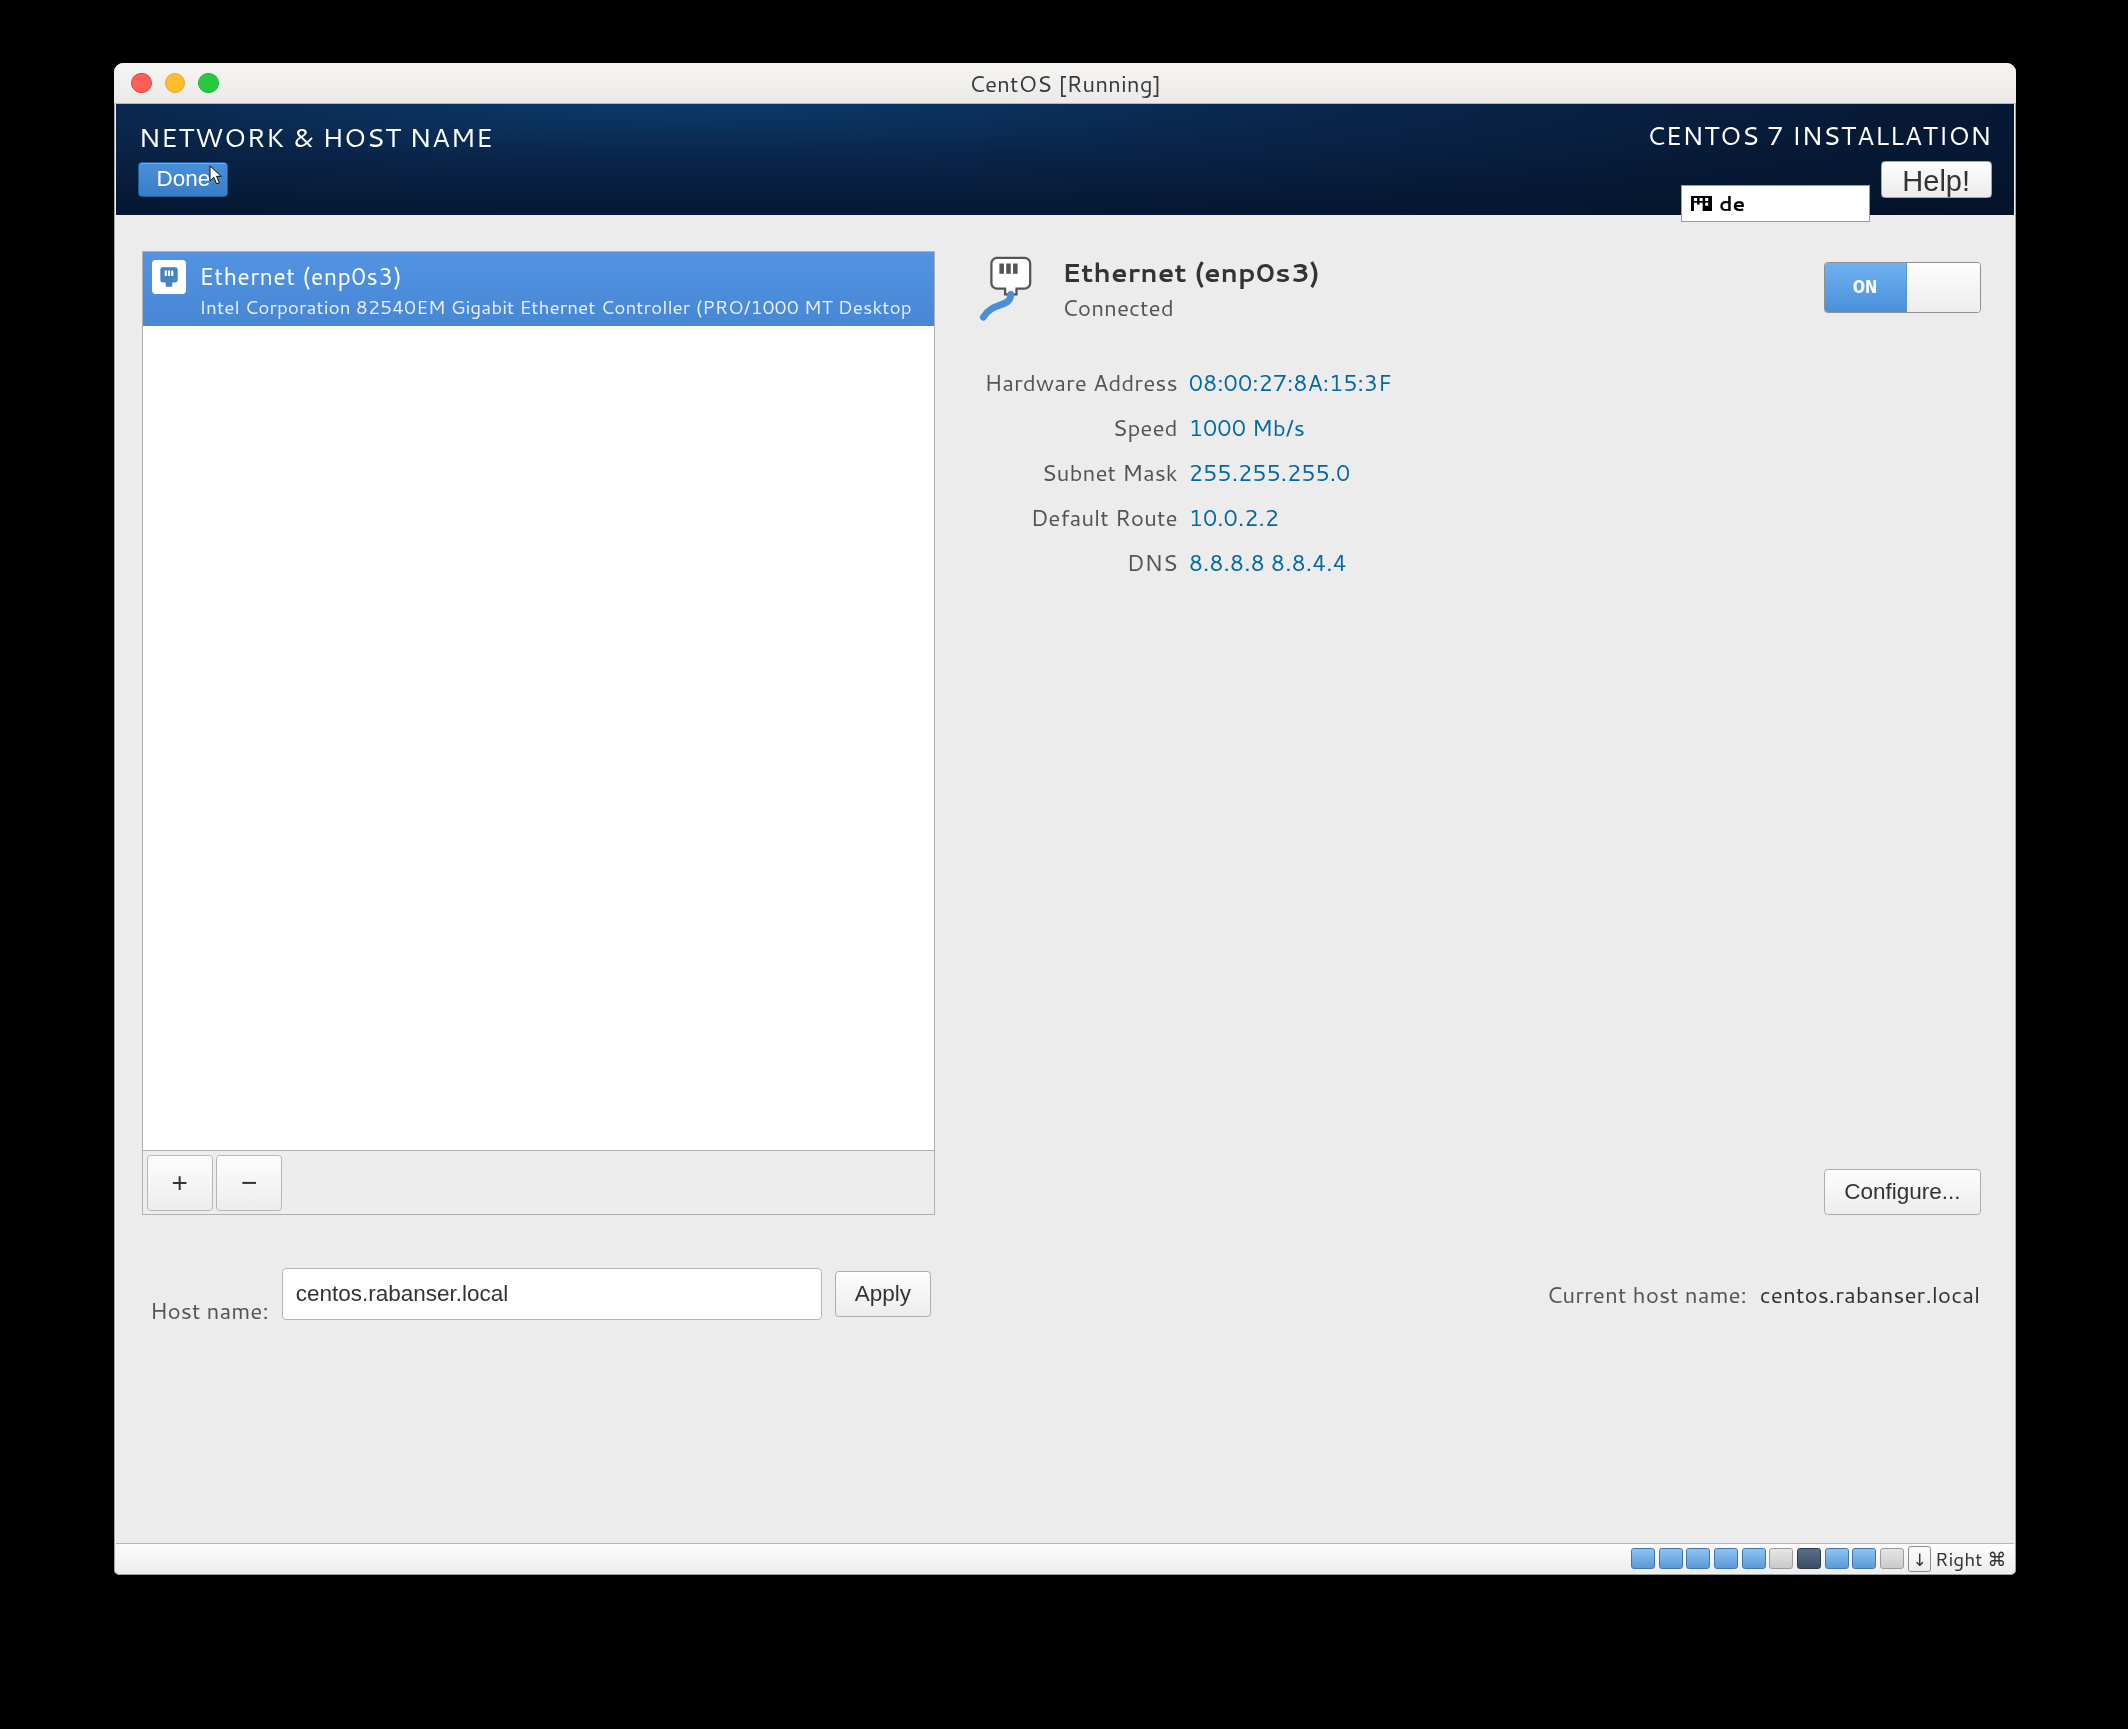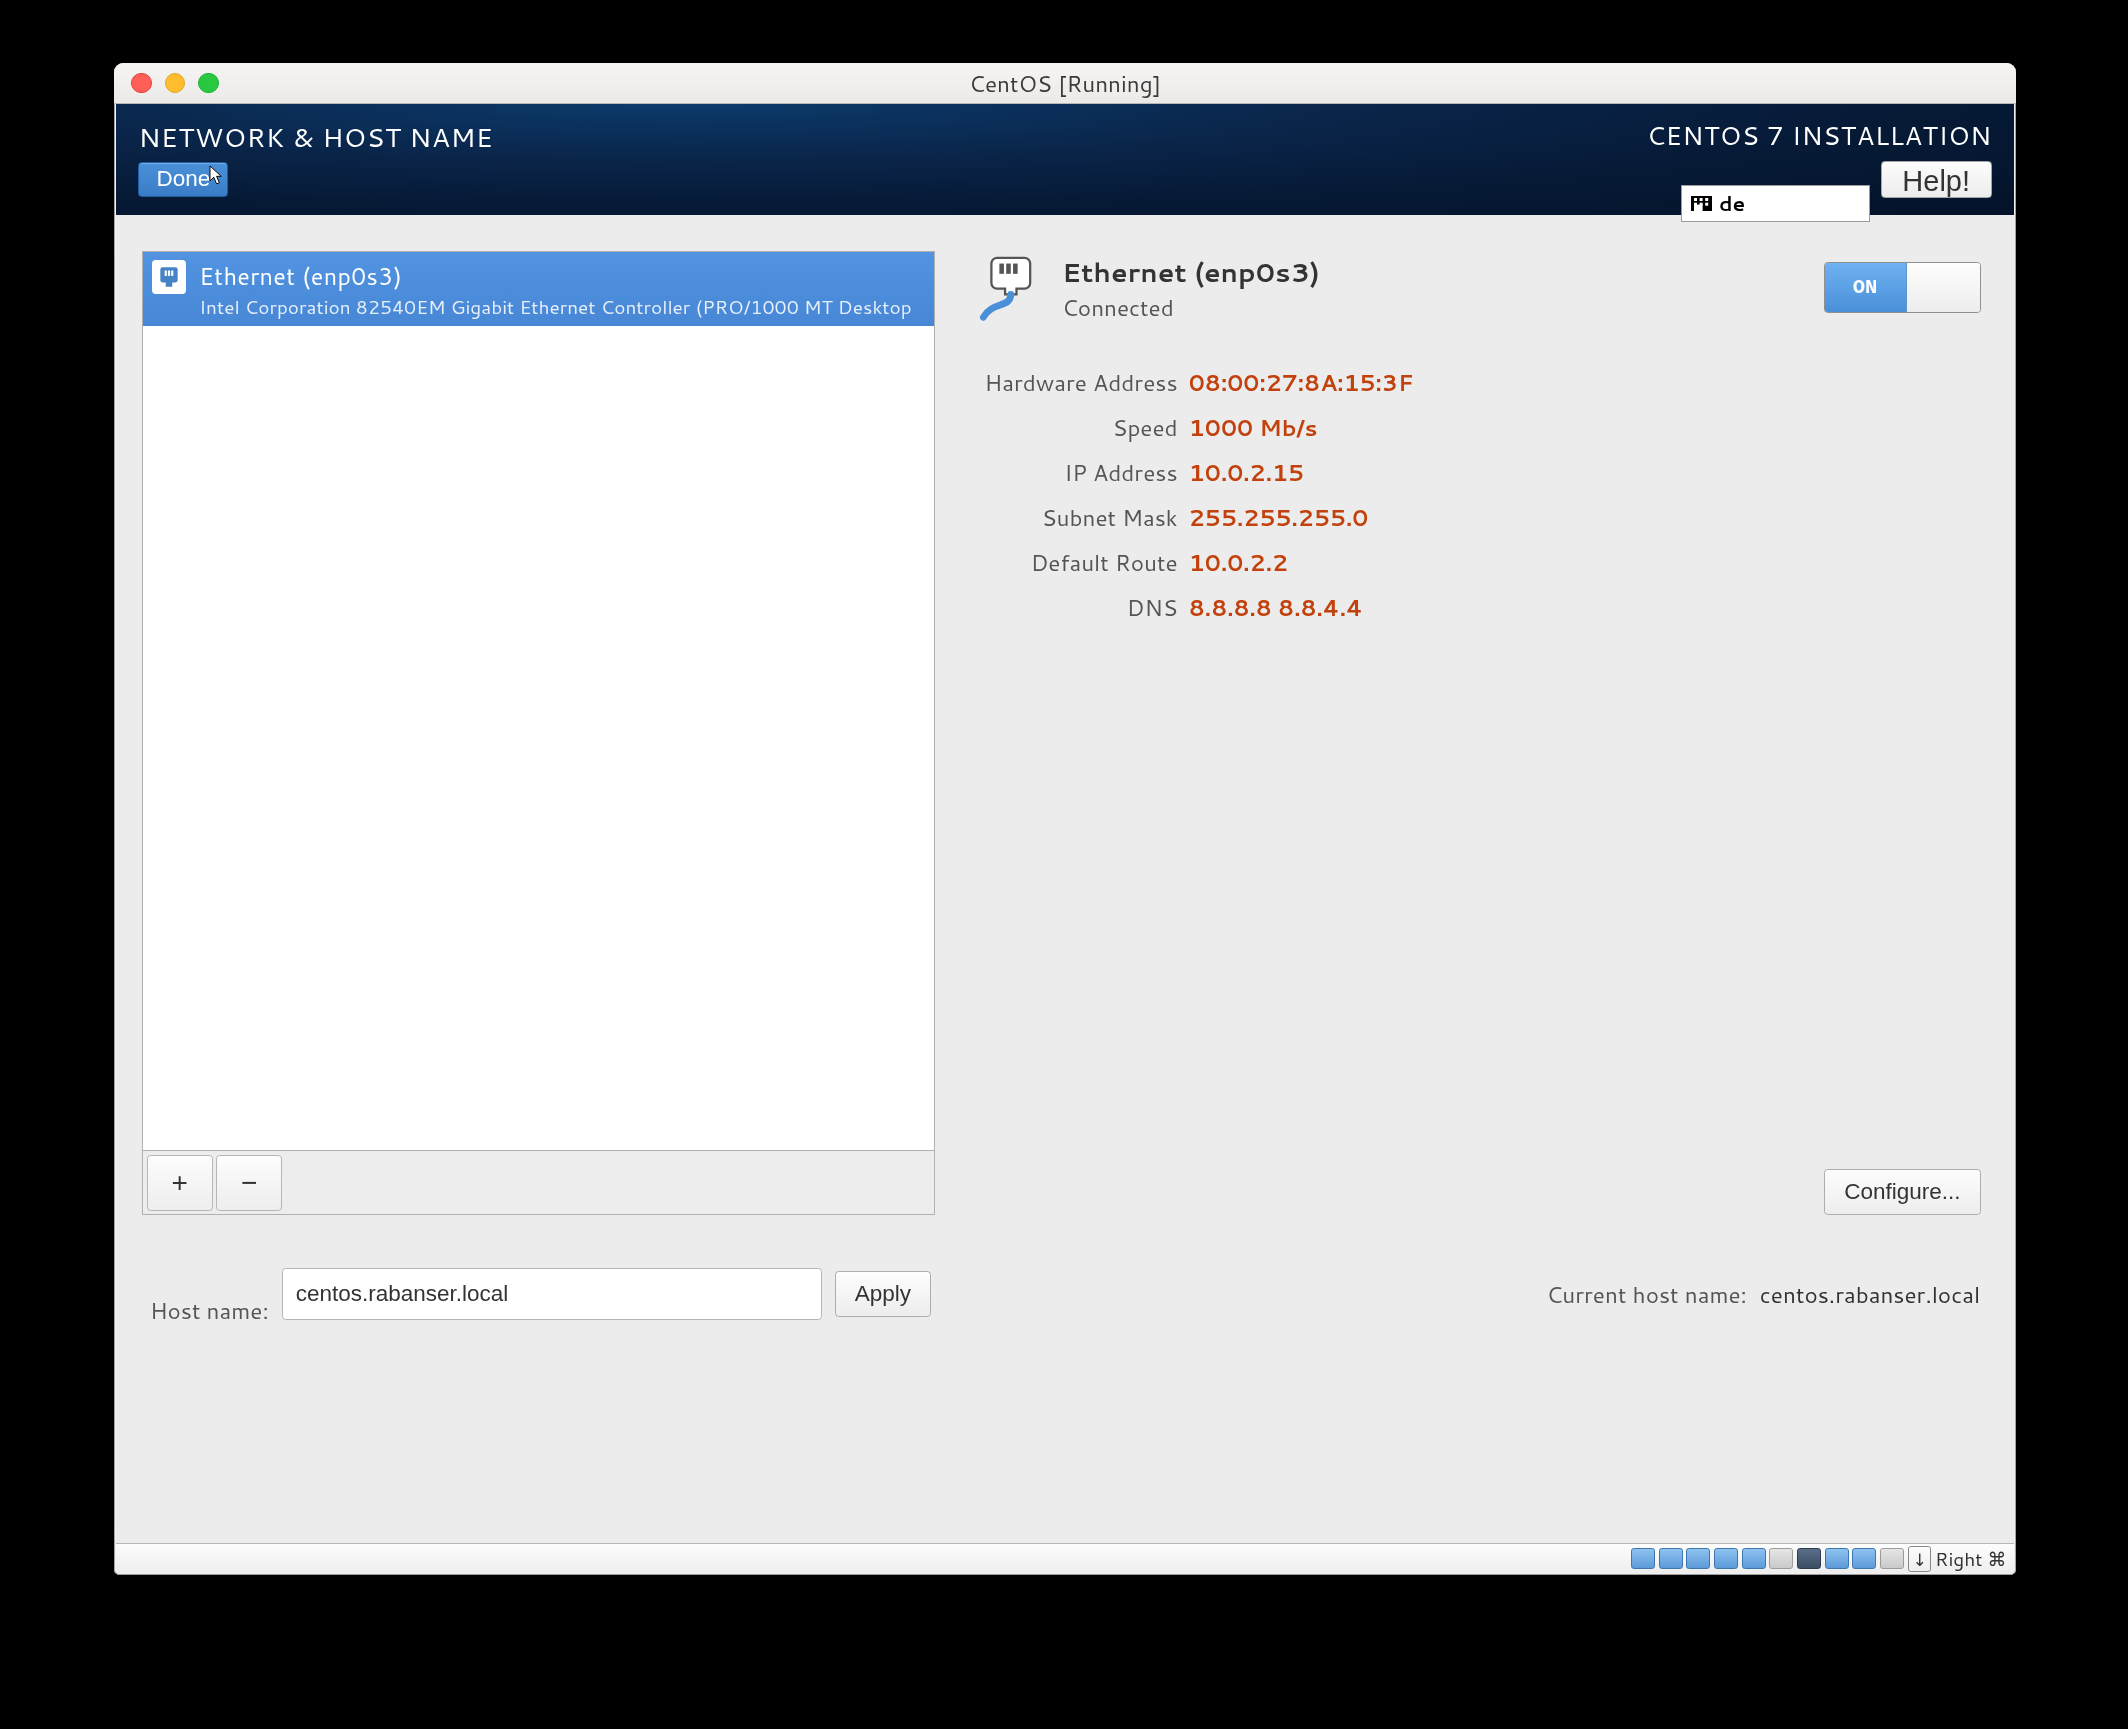--- a/index.html
+++ b/index.html
@@ -262,22 +262,21 @@
   margin-bottom: 13px;
   font-size: 22.5px;
 }
 .details-row .lbl {
   width: 215px;
   text-align: right;
   color: #555;
   padding-right: 11.2px;
 }
 .details-row .val {
-  color: #c2410c;
-  font-weight: bold;
+  color: #0369a1;
 }
 .configure-row {
   margin-top: auto;
   text-align: right;
   padding-right: 7.5px;
 }
 .gen-btn {
   background: linear-gradient(#fdfdfd, #ededed);
   border: 0.9px solid #adadad;
   border-radius: 3.7px;
@@ -441,24 +440,20 @@
         <div class="details-table">
           <div class="details-row">
             <div class="lbl">Hardware Address</div>
             <div class="val">08:00:27:8A:15:3F</div>
           </div>
           <div class="details-row">
             <div class="lbl">Speed</div>
             <div class="val">1000 Mb/s</div>
           </div>
           <div class="details-row">
-            <div class="lbl">IP Address</div>
-            <div class="val">10.0.2.15</div>
-          </div>
-          <div class="details-row">
             <div class="lbl">Subnet Mask</div>
             <div class="val">255.255.255.0</div>
           </div>
           <div class="details-row">
             <div class="lbl">Default Route</div>
             <div class="val">10.0.2.2</div>
           </div>
           <div class="details-row">
             <div class="lbl">DNS</div>
             <div class="val">8.8.8.8 8.8.4.4</div>

